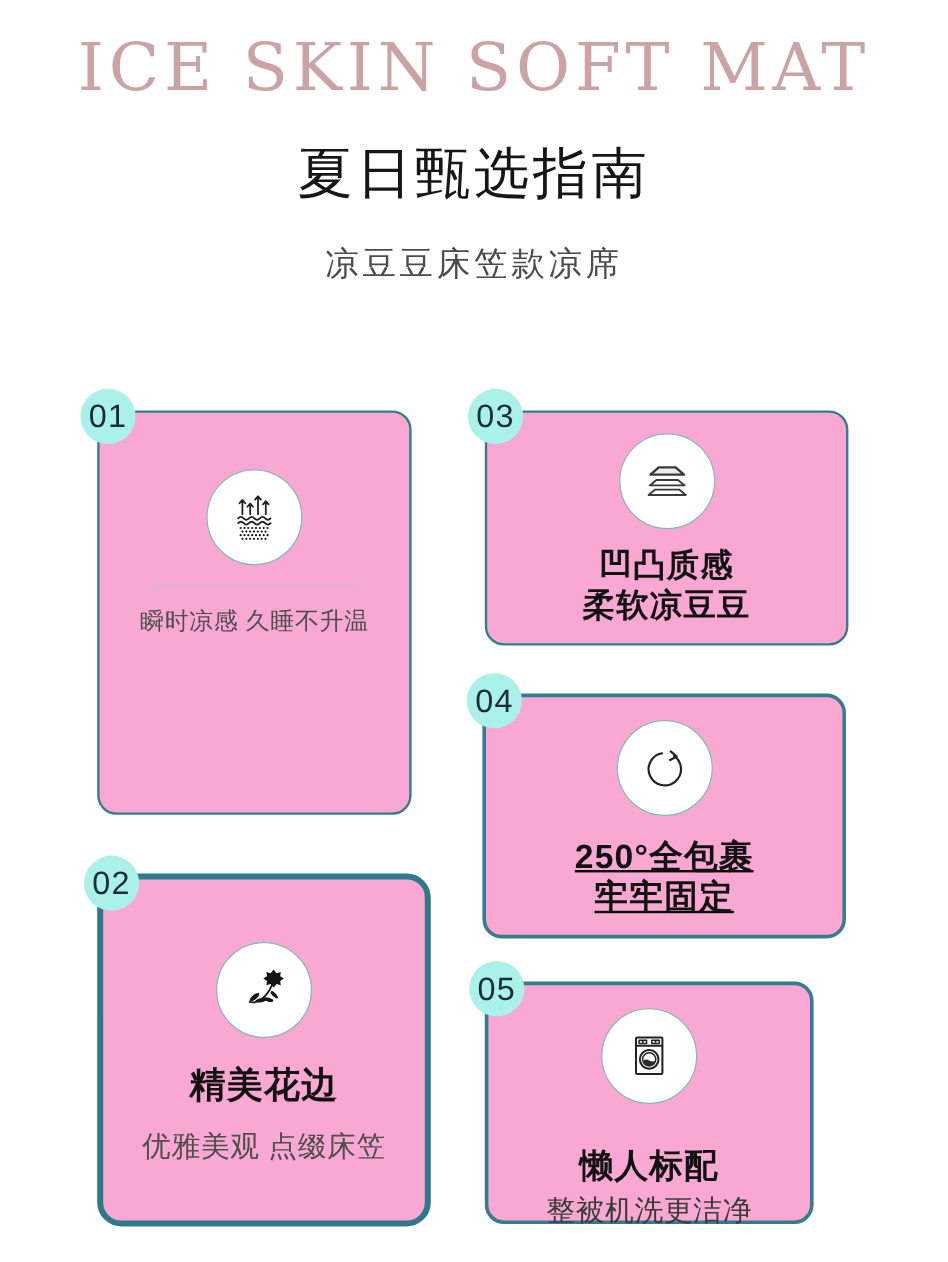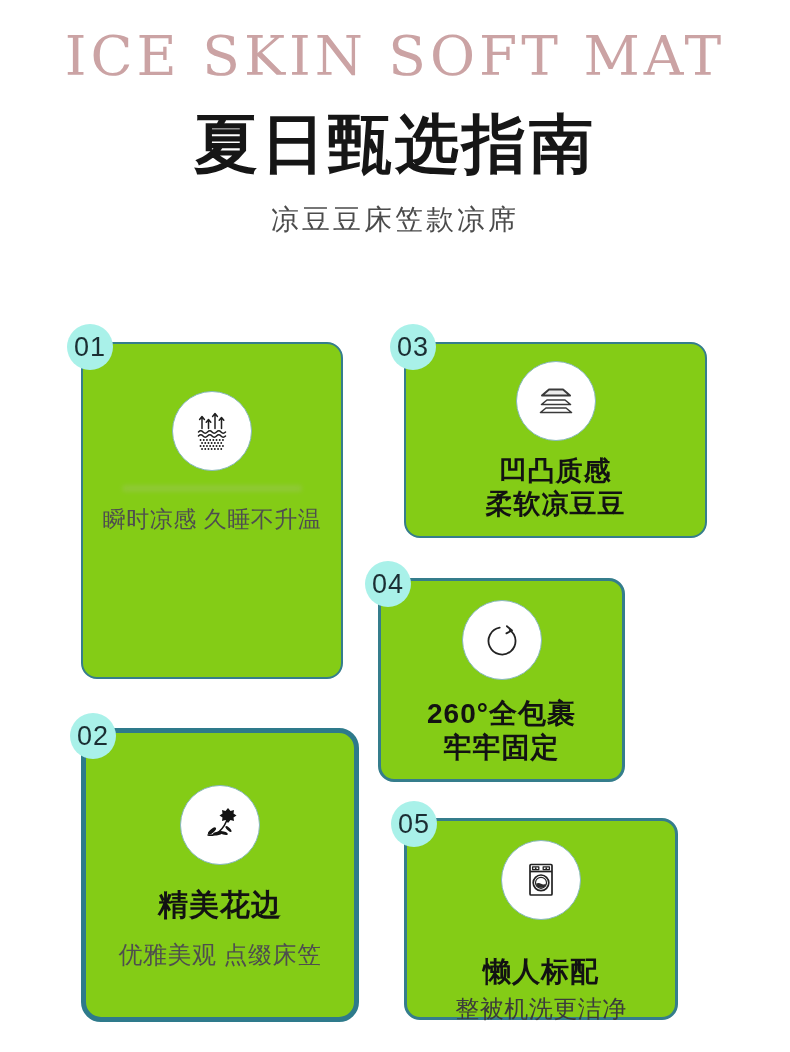--- a/index.html
+++ b/index.html
@@ -11,37 +11,37 @@
   
   .header{position:absolute;top:0;left:0;width:790px;text-align:center;}
   .en-title{
     margin-top:26px;
     font-family:"DejaVu Serif", serif;
     font-size:55px;line-height:60px;font-weight:400;
     color:#cba3a4;letter-spacing:4px;white-space:nowrap;
   }
   .cn-title{
     margin-top:22px;
-    font-size:64px;line-height:72px;font-weight:700;
+    font-size:46px;line-height:72px;font-weight:400;
     color:#161616;letter-spacing:3px;
   }
   .subtitle{
     margin-top:24px;
     font-size:28px;line-height:32px;font-weight:400;
     color:#4b4b4b;letter-spacing:3px;
   }
   
   .card{
-    position:absolute;box-sizing:border-box;background:#84cc16;
+    position:absolute;box-sizing:border-box;background:#f9a8d4;
     border:2px solid #357d8c;border-radius:16px;text-align:center;
   }
   .card-01{left:81px;top:342px;width:262px;height:337px;}
   .card-02{left:81px;top:728px;width:278px;height:294px;border-width:5px;border-radius:20px;border-color:#2e7a8b;}
   .card-03{left:404px;top:342px;width:303px;height:196px;}
-  .card-04{left:378px;top:578px;width:247px;height:204px;border-width:3px;}
+  .card-04{left:402px;top:578px;width:303px;height:204px;border-width:3px;text-decoration:underline;}
   .card-05{left:404px;top:818px;width:274px;height:202px;border-width:3px;}
   .badge{
     position:absolute;top:-20px;left:-16px;width:46px;height:46px;border-radius:50%;
     background:#a9f1e9;color:#1b2e33;font-size:27px;line-height:46px;
     text-align:center;letter-spacing:1px;
   }
   .icon-circle{
     width:78px;height:78px;border-radius:50%;
     border:1.4px solid #87b8bc;background:#fff;
     margin:0 auto;display:flex;align-items:center;justify-content:center;
@@ -50,21 +50,21 @@
   .card-02 .icon-circle{margin-top:52px;}
   .card-03 .icon-circle{margin-top:17px;}
   .card-04 .icon-circle{margin-top:19px;}
   .card-05 .icon-circle{margin-top:19px;}
   .card-title{color:#121212;font-weight:700;letter-spacing:1px;}
   .card-01 .card-title{margin-top:32px;font-size:30px;line-height:38px;}
   .card-02 .card-title{margin-top:21px;font-size:30px;line-height:38px;}
   .card-03 .card-title{margin-top:14px;font-size:27px;line-height:33px;}
   .card-04 .card-title{margin-top:17px;font-size:28px;line-height:34px;}
   .card-05 .card-title{margin-top:36px;font-size:28px;line-height:32px;}
-  .card-sub{color:#4e4e4e;font-size:23px;letter-spacing:0.5px;}
+  .card-sub{color:#4e4e4e;font-size:20px;letter-spacing:0.5px;}
   .card-01 .card-sub{margin-top:12px;}
   .card-02 .card-sub{margin-top:15px;font-size:24px;}
   .card-05 .card-sub{margin-top:5px;font-size:24px;color:#3b3b3b;}
   .ghost{
     width:180px;height:7px;margin:14px auto 0;
     background:#bdbdbd;opacity:0.18;filter:blur(2px);border-radius:3px;
   }
   svg{display:block;}
 </style>
 </head>
@@ -137,21 +137,21 @@
 
   <div class="card card-04">
     <div class="badge">04</div>
     <div class="icon-circle">
       <svg width="46" height="46" viewBox="0 0 46 46" fill="none" stroke="#222222" stroke-width="1.8" stroke-linecap="round" stroke-linejoin="round">
         <path d="M20.7 10.7 A13.5 13.5 0 1 0 30.7 12.9"></path>
         <path d="M27.9 9.2 L33 13.5 L27.4 16.4"></path>
       </svg>
     </div>
     <div class="card-title">
-      <div>260°全包裹</div>
+      <div>250°全包裹</div>
       <div>牢牢固定</div>
     </div>
   </div>
 
   <div class="card card-05">
     <div class="badge">05</div>
     <div class="icon-circle">
       <svg width="46" height="46" viewBox="0 0 46 46" fill="none" stroke="#222222" stroke-width="1.7" stroke-linejoin="round">
         <rect x="12" y="7.5" width="22" height="30.5" rx="1"></rect>
         <path d="M12 14.5 H34"></path>

